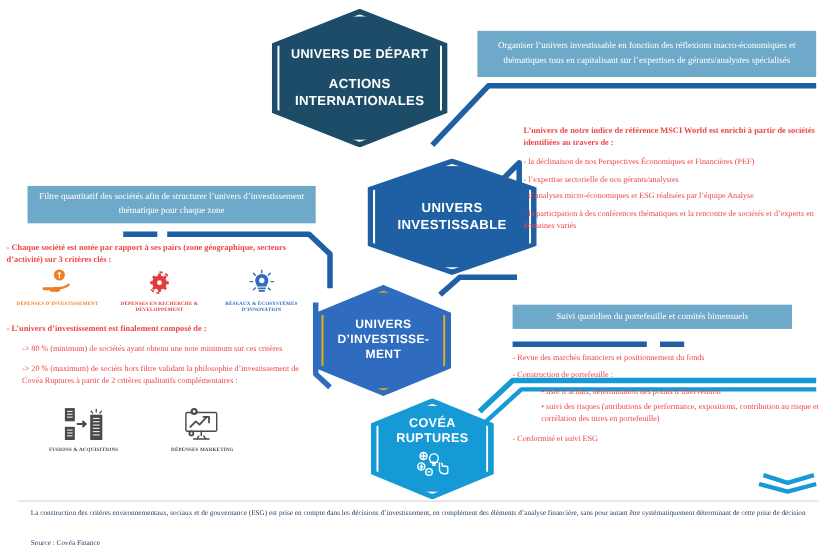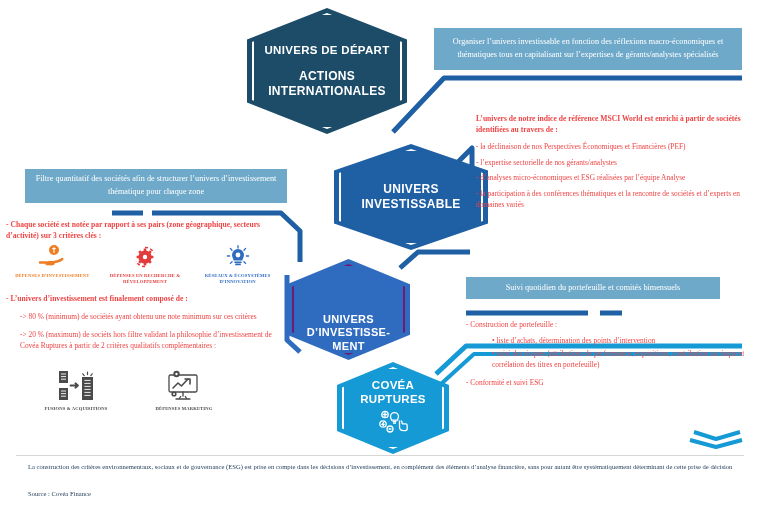--- a/index.html
+++ b/index.html
@@ -35,21 +35,21 @@
   #hex-depart .l1{font-size:11.5px;margin-bottom:12px;}
   #hex-depart .l2{font-size:12px;}
 
   #hex-investissable{left:334px;top:144px;width:154px;height:106px;}
   #hex-investissable .hexouter{background:#1f5fa3;}
   #hex-investissable .hexinner{background:#1f5fa3;border:2px solid #ffffff;}
   #hex-investissable .l1{font-size:12px;}
 
   #hex-invest{left:287px;top:259px;width:123px;height:101px;}
   #hex-invest .hexouter{background:#2f6cc0;}
-  #hex-invest .hexinner{background:#2f6cc0;border:2px solid #701a75;justify-content:flex-end;}
+  #hex-invest .hexinner{background:#2f6cc0;border:2px solid #eab308;}
   #hex-invest .l1{font-size:11px;}
 
   #hex-ruptures{left:337px;top:362px;width:112px;height:92px;}
   #hex-ruptures .hexouter{background:#159ad6;}
   #hex-ruptures .hexinner{background:#159ad6;border:2px solid #ffffff;}
   #hex-ruptures .l1{font-size:11.5px;}
 
   .ruptico{margin-top:3px;}
 
   
@@ -278,20 +278,21 @@
           <circle cx="13.5" cy="5" r="1.2" fill="#fff" stroke="none"></circle>
           <circle cx="11" cy="25" r="2.6" fill="#4a4a4a" stroke="none"></circle>
           <circle cx="11" cy="25" r="1" fill="#fff" stroke="none"></circle>
         </svg>
       </div>
       <div class="cap">DÉPENSES MARKETING</div>
     </div>
   </div>
 
   <div class="txt" id="txt-right-bot">
+    <div class="li">- Revue des marchés financiers et positionnement du fonds</div>
     <div class="li">- Construction de portefeuille :</div>
     <div class="sub">• liste d’achats, détermination des points d’intervention</div>
     <div class="sub">• suivi des risques (attributions de performance, expositions, contribution au risque et corrélation des titres en portefeuille)</div>
     <div class="li" style="margin-top:7px">- Conformité et suivi ESG</div>
   </div>
 
   <div id="footer-rule"></div>
   <div id="footer">La construction des critères environnementaux, sociaux et de gouvernance (ESG) est prise en compte dans les décisions d’investissement, en complément des éléments d’analyse financière, sans pour autant être systématiquement déterminant de cette prise de décision</div>
   <div id="footer-source">Source : Covéa Finance</div>
 

